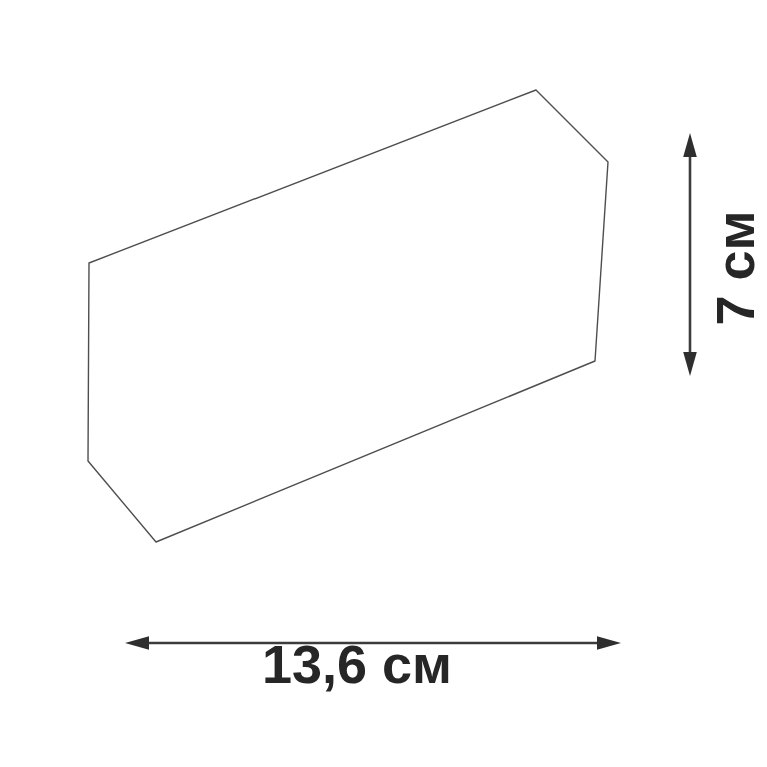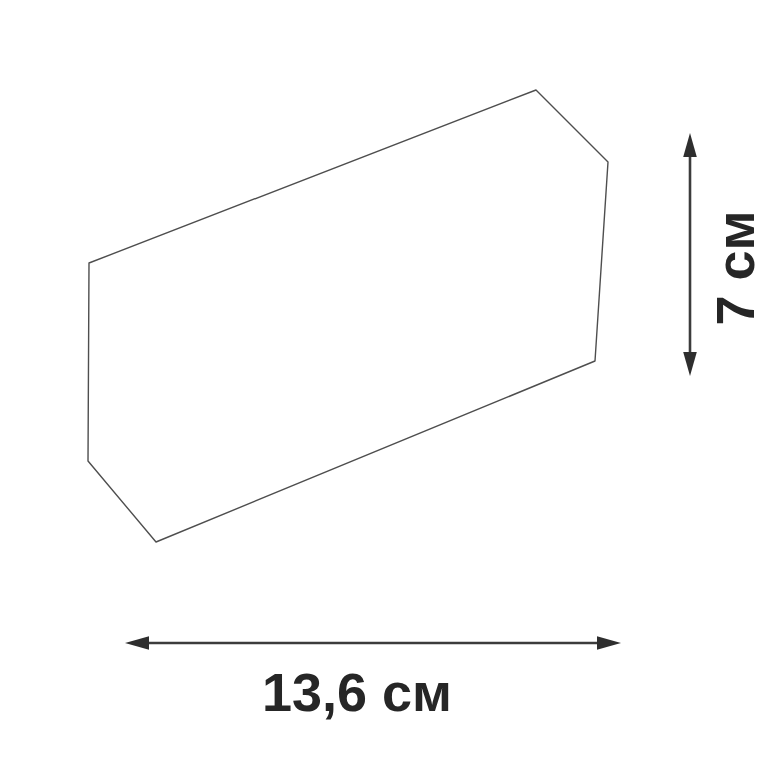--- a/index.html
+++ b/index.html
@@ -27,21 +27,21 @@
     position: absolute;
     color: #262626;
     font-weight: bold;
     font-size: 54px;
     line-height: 1;
     white-space: nowrap;
     user-select: none;
   }
   .dim-label.width {
     left: 357px;
-    top: 692px;
+    top: 664px;
     transform: translate(-50%, -50%);
   }
   .dim-label.height {
     left: 735px;
     top: 268px;
     transform: translate(-50%, -50%) rotate(-90deg);
   }
 </style>
 </head>
 <body>

